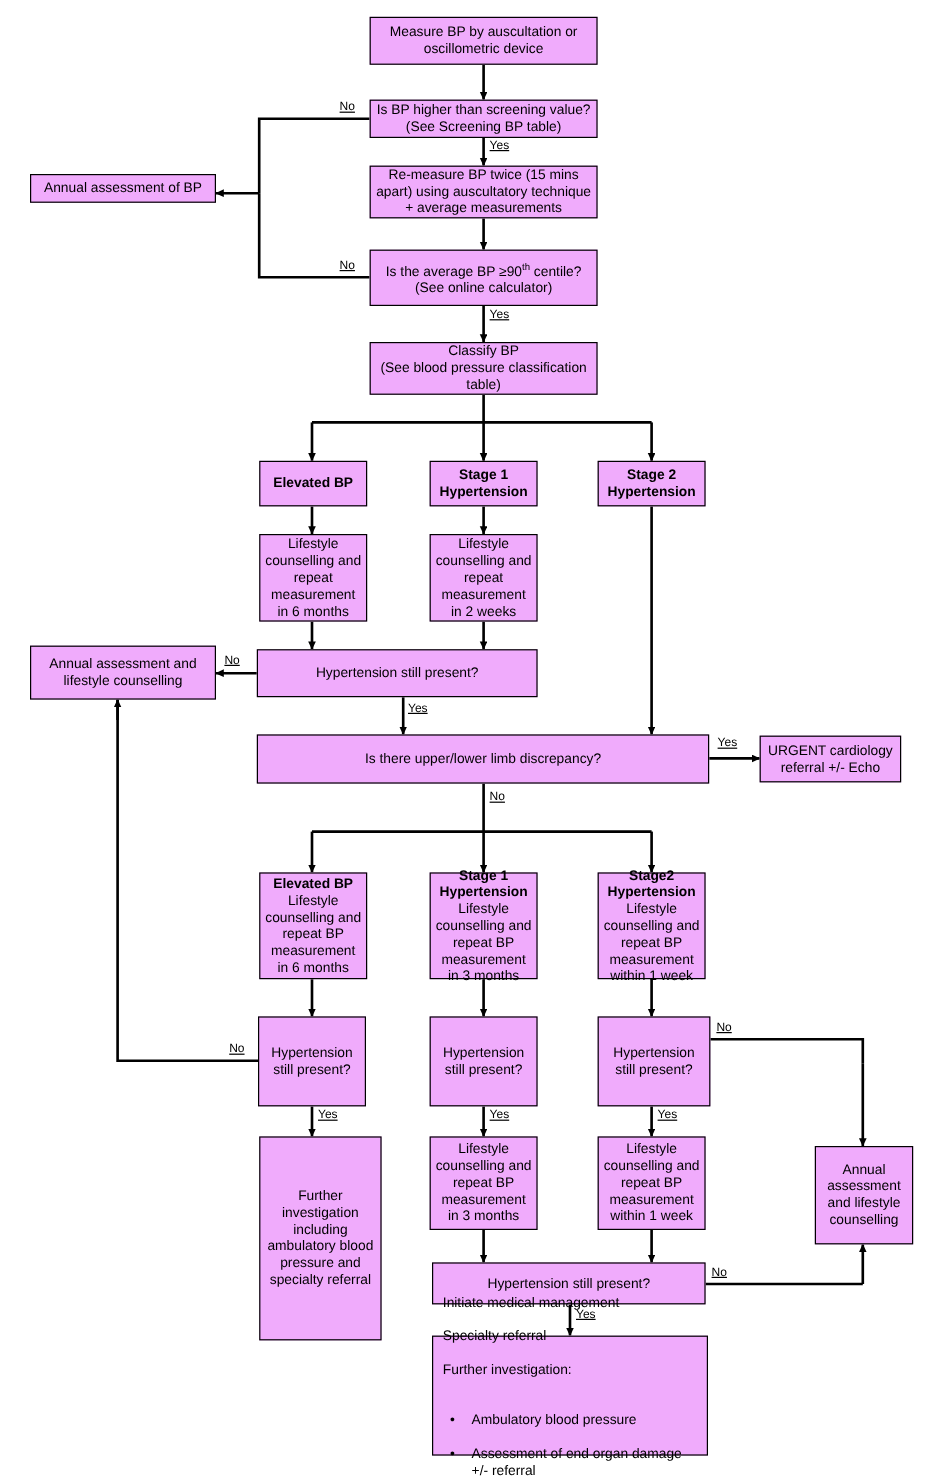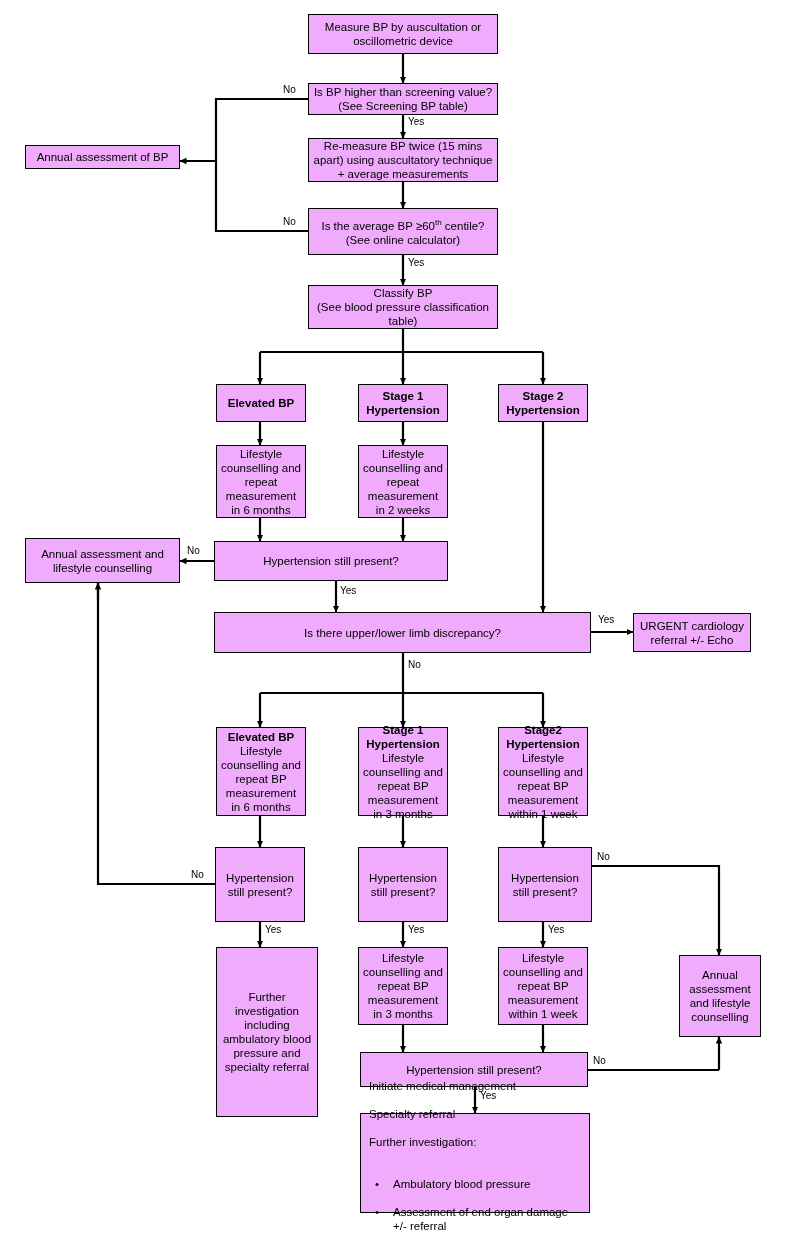--- a/index.html
+++ b/index.html
@@ -75,20 +75,21 @@
     left: 6px;
     top: 0;
   }
   .edge-label {
     position: absolute;
     font-size: 10px;
     line-height: 11px;
     color: #000000;
     background: transparent;
     white-space: nowrap;
+    text-decoration: underline;
   }
 </style>
 </head>
 <body>
 
 <div id="chart">
 
   <svg id="svg-layer" viewBox="0 0 792 1234" xmlns="http://www.w3.org/2000/svg">
     <defs>
       <marker id="arrow" markerWidth="8" markerHeight="8" refX="6.5" refY="3.2" orient="auto" markerUnits="userSpaceOnUse">
@@ -184,21 +185,21 @@
 
   <div class="node" style="left:25px; top:145px; width:155px; height:24px;">
     <span class="node-inner">Annual assessment of BP</span>
   </div>
 
   <div class="node" style="left:308px; top:138px; width:190px; height:44px;">
     <span class="node-inner">Re-measure BP twice (15 mins apart) using auscultatory technique + average measurements</span>
   </div>
 
   <div class="node" style="left:308px; top:208px; width:190px; height:47px;">
-    <span class="node-inner"><span>Is the average BP ≥60</span><span class="sup">th</span><span> centile?
+    <span class="node-inner"><span>Is the average BP ≥90</span><span class="sup">th</span><span> centile?
 (See online calculator)</span></span>
   </div>
 
   <div class="node" style="left:308px; top:285px; width:190px; height:44px;">
     <span class="node-inner">Classify BP
 (See blood pressure classification table)</span>
   </div>
 
   <div class="node bold" style="left:216px; top:384px; width:90px; height:38px;">
     <span class="node-inner">Elevated BP</span>

